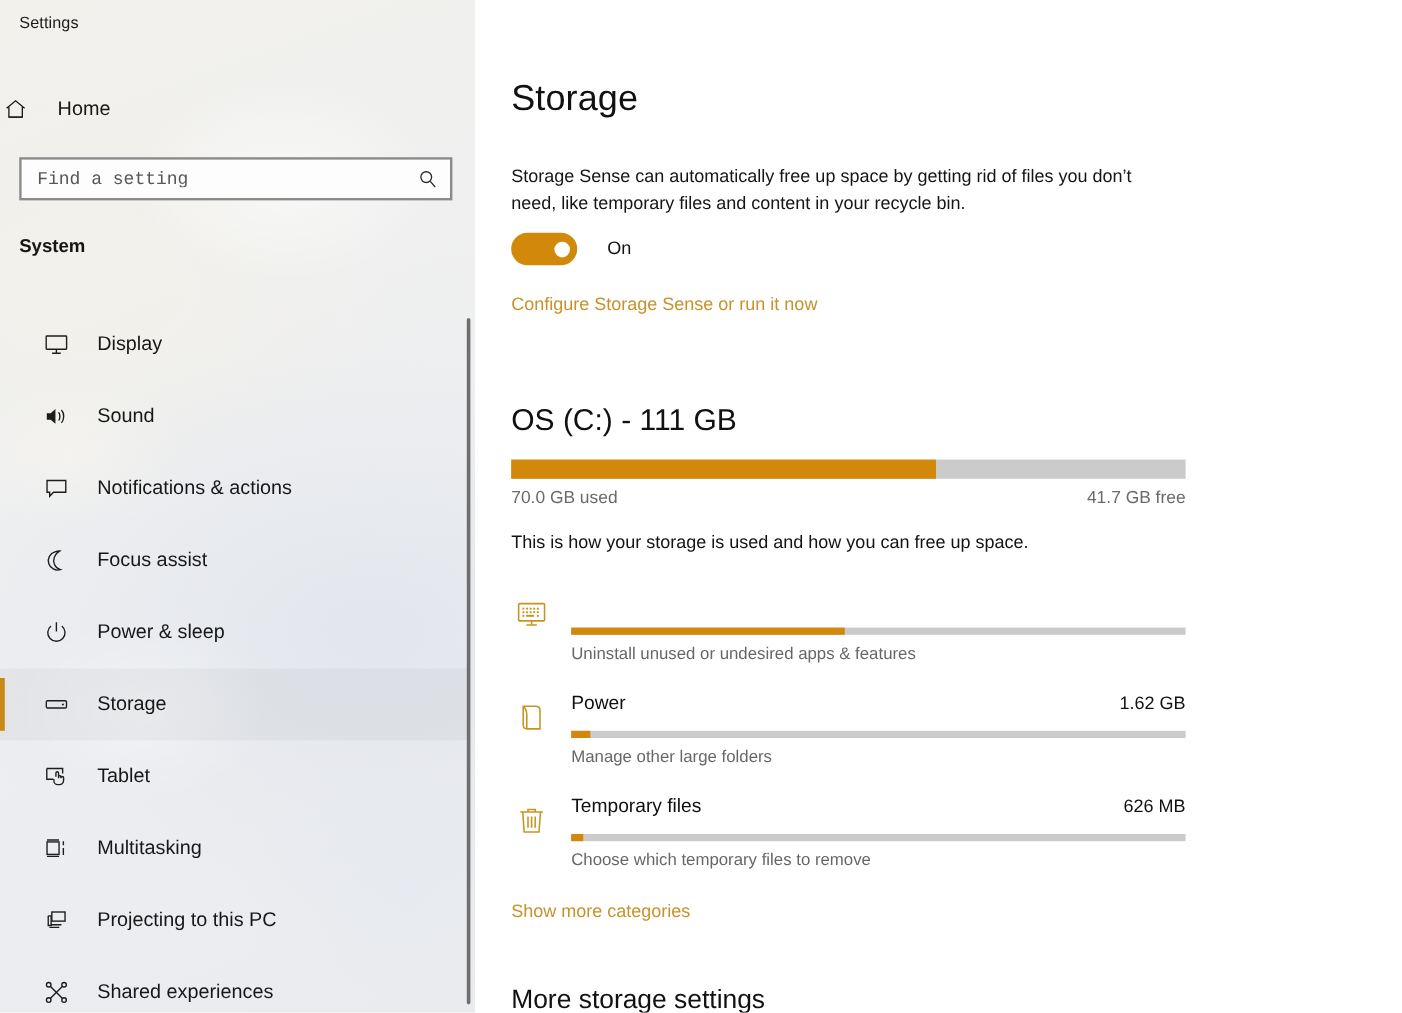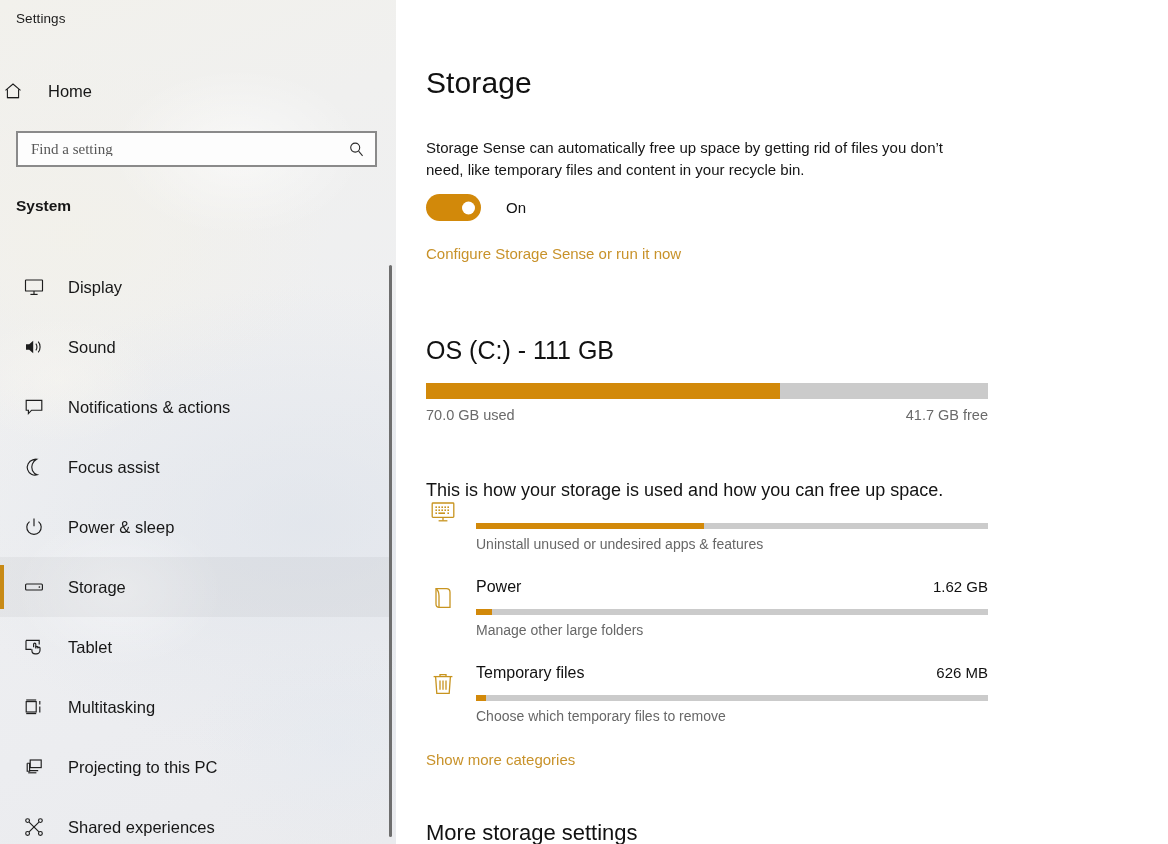--- a/index.html
+++ b/index.html
@@ -94,21 +94,21 @@
     background: #fdfdfd;
     display: flex;
     align-items: center;
     padding: 0 8px 0 13px;
   }
   .search-input {
     flex: 1;
     border: none;
     outline: none;
     background: transparent;
-    font-family: Liberation Serif, serif;
+    font-family: Liberation Mono, monospace;
     font-size: 15px;
     color: #2a2a2a;
     height: 14px;
   }
   .search-input::placeholder { color: #575757; opacity: 1; }
   .search-icon {
     width: 22px;
     height: 22px;
     display: flex;
     align-items: center;
@@ -133,21 +133,21 @@
     top: 257px;
     width: 392px;
     height: 587px;
     overflow: hidden;
   }
   .nav-item {
     position: relative;
     display: flex;
     align-items: center;
     height: 60px;
-    padding-left: 20px;
+    padding-left: 33px;
     cursor: default;
   }
   .nav-item .sel-bar {
     position: absolute;
     left: 0;
     top: 8px;
     bottom: 8px;
     width: 4px;
     background: transparent;
     border-radius: 0;
@@ -294,23 +294,22 @@
     display: flex;
     justify-content: space-between;
     font-size: 14.5px;
     color: #6a6a6a;
   }
 
   .howto {
     position: absolute;
     left: 30px;
     top: 444px;
-    font-size: 18px;
+    font-size: 15px;
     color: #131313;
-    margin-top: 36px;
   }
 
   
   .cat-list {
     position: absolute;
     left: 30px;
     top: 487px;
     width: 562px;
   }
   .cat {

